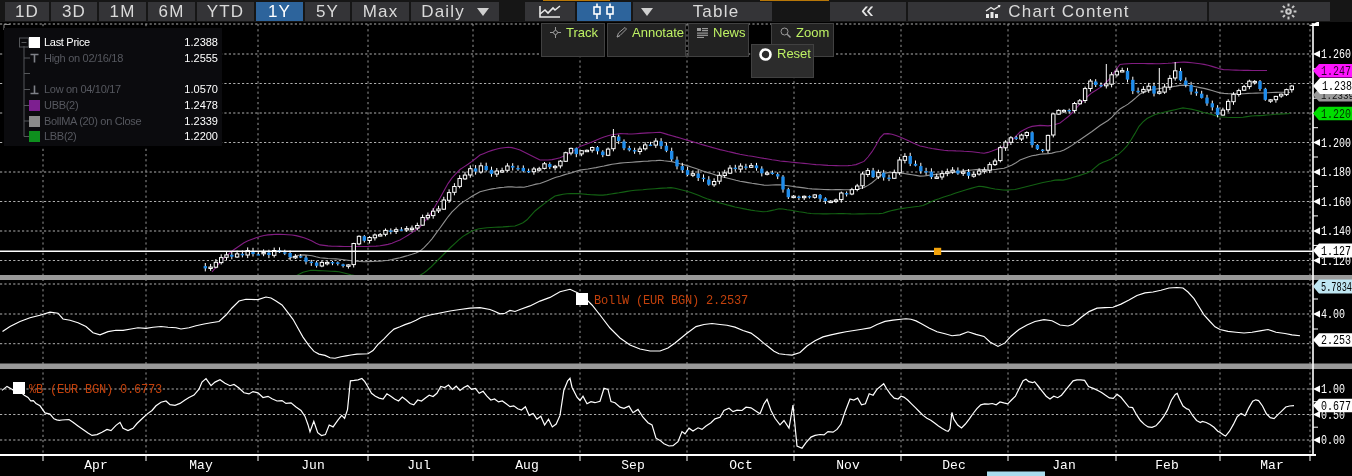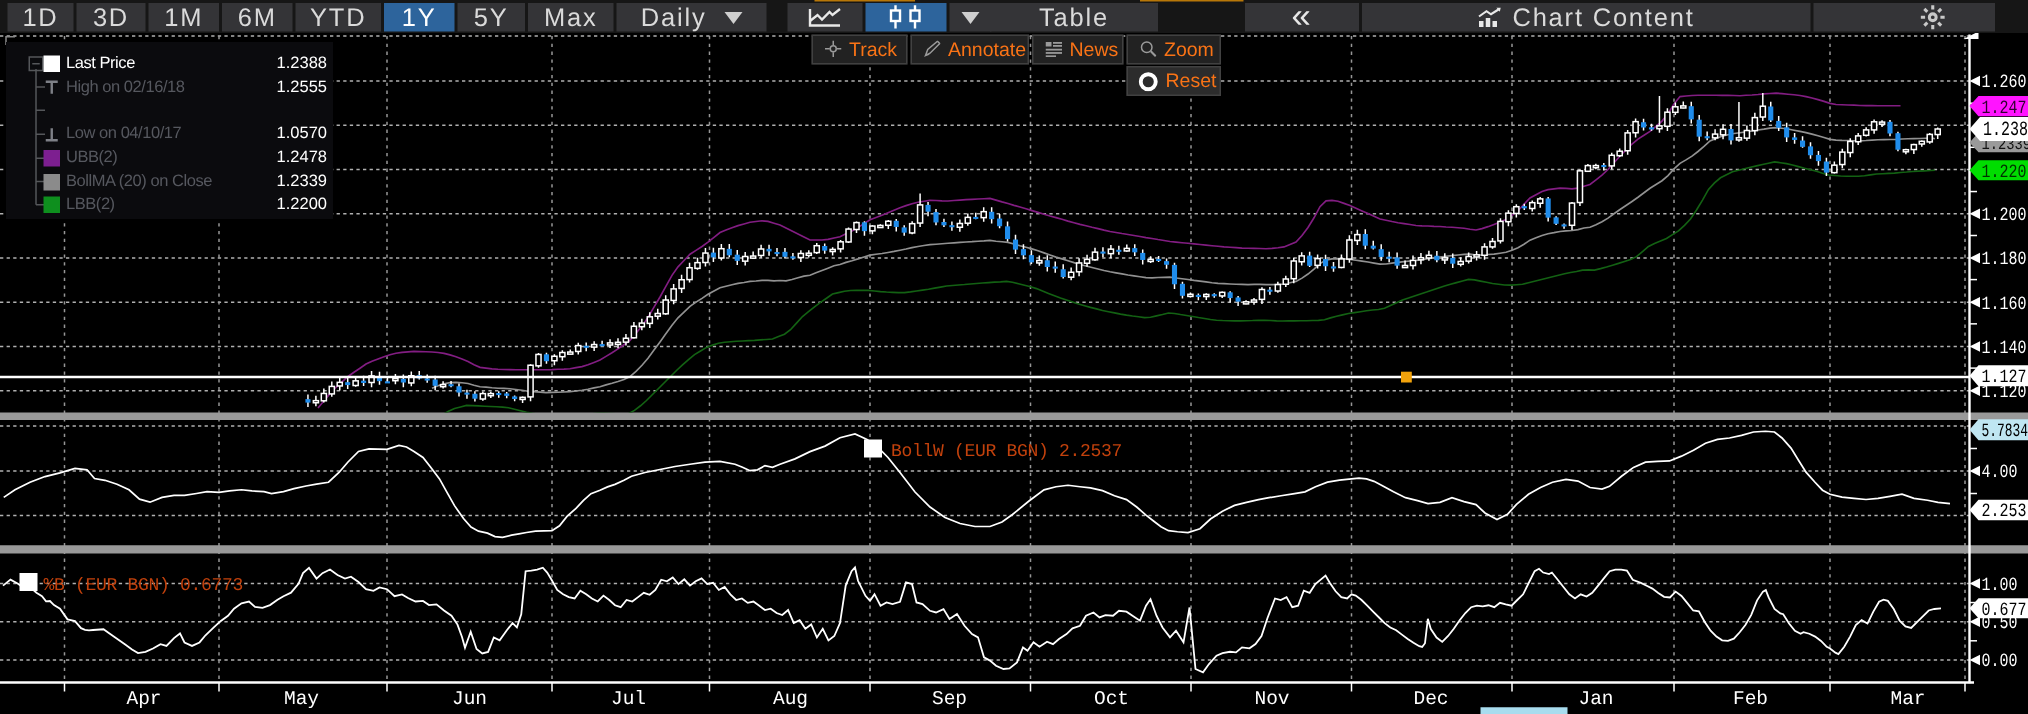--- a/index.html
+++ b/index.html
@@ -1,18 +1,18 @@
 <!DOCTYPE html>
 <html><head><meta charset="utf-8"><style>
 *{margin:0;padding:0;box-sizing:border-box}
 html,body{width:1352px;height:476px;background:#000;overflow:hidden;position:relative;font-family:"Liberation Sans",sans-serif}
 .tbar{position:absolute;left:0;top:0;width:1352px;height:22px;background:#161616}
 .tb{position:absolute;top:1.5px;height:19.5px;background:#343437;color:#dadada;font-size:17px;letter-spacing:1.2px;text-align:center;line-height:19px}
 .tb.sel{background:#2d649c;color:#fff}
-.rb{position:absolute;height:20px;background:#222;border:1px solid #414141;color:#f97316;font-size:13px;line-height:18px;white-space:nowrap}
+.rb{position:absolute;height:34px;background:#222;border:1px solid #414141;color:#bef264;font-size:13px;line-height:18px;white-space:nowrap}
 .leg{position:absolute;left:4px;top:28px;width:218px;height:118px;background:#0b0b0e;font-family:Liberation Sans, sans-serif;font-size:11px}
 .lr{position:absolute;left:0;width:100%;height:15px;line-height:15px}
 .lr .nm{position:absolute;left:40px;color:#56585f;white-space:nowrap;letter-spacing:-0.3px}
 .lr .vl{position:absolute;right:4px;color:#fff}
 .sq{position:absolute;left:25px;top:2px;width:11px;height:11px}
 .panleg{position:absolute;color:#c2410c;font-family:"Liberation Mono",monospace;font-size:12px;white-space:nowrap;letter-spacing:-0.2px}
 svg text{font-family:"Liberation Mono",monospace}
 </style></head><body>
 <svg width="1352" height="476" viewBox="0 0 1352 476" font-family="Liberation Mono, monospace" style="position:absolute;left:0;top:0">
 <defs>
@@ -364,21 +364,21 @@
 </svg>
 <div class="tbar"></div>
 <div class="tb" style="left:5px;width:44px">1D</div>
 <div class="tb" style="left:51px;width:46px">3D</div>
 <div class="tb" style="left:99px;width:47px">1M</div>
 <div class="tb" style="left:148px;width:47px">6M</div>
 <div class="tb" style="left:197px;width:57px">YTD</div>
 <div class="tb sel" style="left:256px;width:47px">1Y</div>
 <div class="tb" style="left:305px;width:45px">5Y</div>
 <div class="tb" style="left:352px;width:57px">Max</div>
-<div class="tb" style="left:411px;width:100px">Daily&nbsp;&nbsp;<span style="display:inline-block;width:0;height:0;border-left:6px solid transparent;border-right:6px solid transparent;border-top:8px solid #cfcfcf;vertical-align:1px"></span></div>
+<div class="tb" style="left:411px;width:88px">Daily&nbsp;&nbsp;<span style="display:inline-block;width:0;height:0;border-left:6px solid transparent;border-right:6px solid transparent;border-top:8px solid #cfcfcf;vertical-align:1px"></span></div>
 <div class="tb" style="left:525px;width:50px"><svg width="26" height="16" viewBox="0 0 26 16" style="margin-top:2px">
       <path d="M3 2v11h20" stroke="#e8e8e8" stroke-width="1.6" fill="none"></path>
       <path d="M3 10l5-4 3 3 5-5 2 2 5-4" stroke="#e8e8e8" stroke-width="1.6" fill="none"></path>
     </svg></div>
 <div class="tb sel" style="left:577px;width:54px"><svg width="30" height="17" viewBox="0 0 30 17" style="margin-top:1.5px">
       <g stroke="#fff" fill="none" stroke-width="1.6">
         <line x1="8" y1="0.5" x2="8" y2="4"></line>
         <rect x="5" y="4" width="6" height="7" fill="#2d649c"></rect>
         <line x1="8" y1="11" x2="8" y2="16"></line>
         <line x1="21" y1="0.5" x2="21" y2="4"></line>
@@ -425,21 +425,21 @@
 <div class="rb" style="left:688px;top:22.5px;width:61px"><svg width="11" height="11" viewBox="0 0 11 11" style="vertical-align:-1.5px;margin:0 5px 0 8px">
       <g fill="#9a9a9a">
         <rect x="0" y="1" width="4" height="3"></rect>
         <rect x="5" y="1" width="6" height="1.2"></rect>
         <rect x="5" y="3" width="6" height="1.2"></rect>
         <rect x="0" y="5.5" width="11" height="1.2"></rect>
         <rect x="0" y="7.7" width="11" height="1.2"></rect>
         <rect x="0" y="9.9" width="7" height="1.2"></rect>
       </g>
     </svg>News</div>
-<div class="rb" style="left:751px;top:22.5px;width:63px"><svg width="11" height="11" viewBox="0 0 11 11" style="vertical-align:-1.5px;margin:0 5px 0 8px">
+<div class="rb" style="left:771px;top:22.5px;width:63px"><svg width="11" height="11" viewBox="0 0 11 11" style="vertical-align:-1.5px;margin:0 5px 0 8px">
       <circle cx="4.5" cy="4.5" r="3.5" stroke="#9a9a9a" fill="none"></circle>
       <line x1="7.2" y1="7.2" x2="10.5" y2="10.5" stroke="#9a9a9a" stroke-width="1.4"></line>
     </svg>Zoom</div>
 <div class="rb" style="left:751px;top:44px;width:63px;background:#2c2c2c"><svg width="13" height="13" viewBox="0 0 13 13" style="vertical-align:-2.5px;margin:0 5px 0 7px">
       <circle cx="6.5" cy="6.5" r="5" stroke="#fff" stroke-width="2.6" fill="none"></circle>
     </svg>Reset</div>
 
 <div class="leg">
 <svg width="30" height="112" viewBox="0 0 30 112" style="position:absolute;left:0;top:0">
 <g stroke="#55575a" fill="none">

